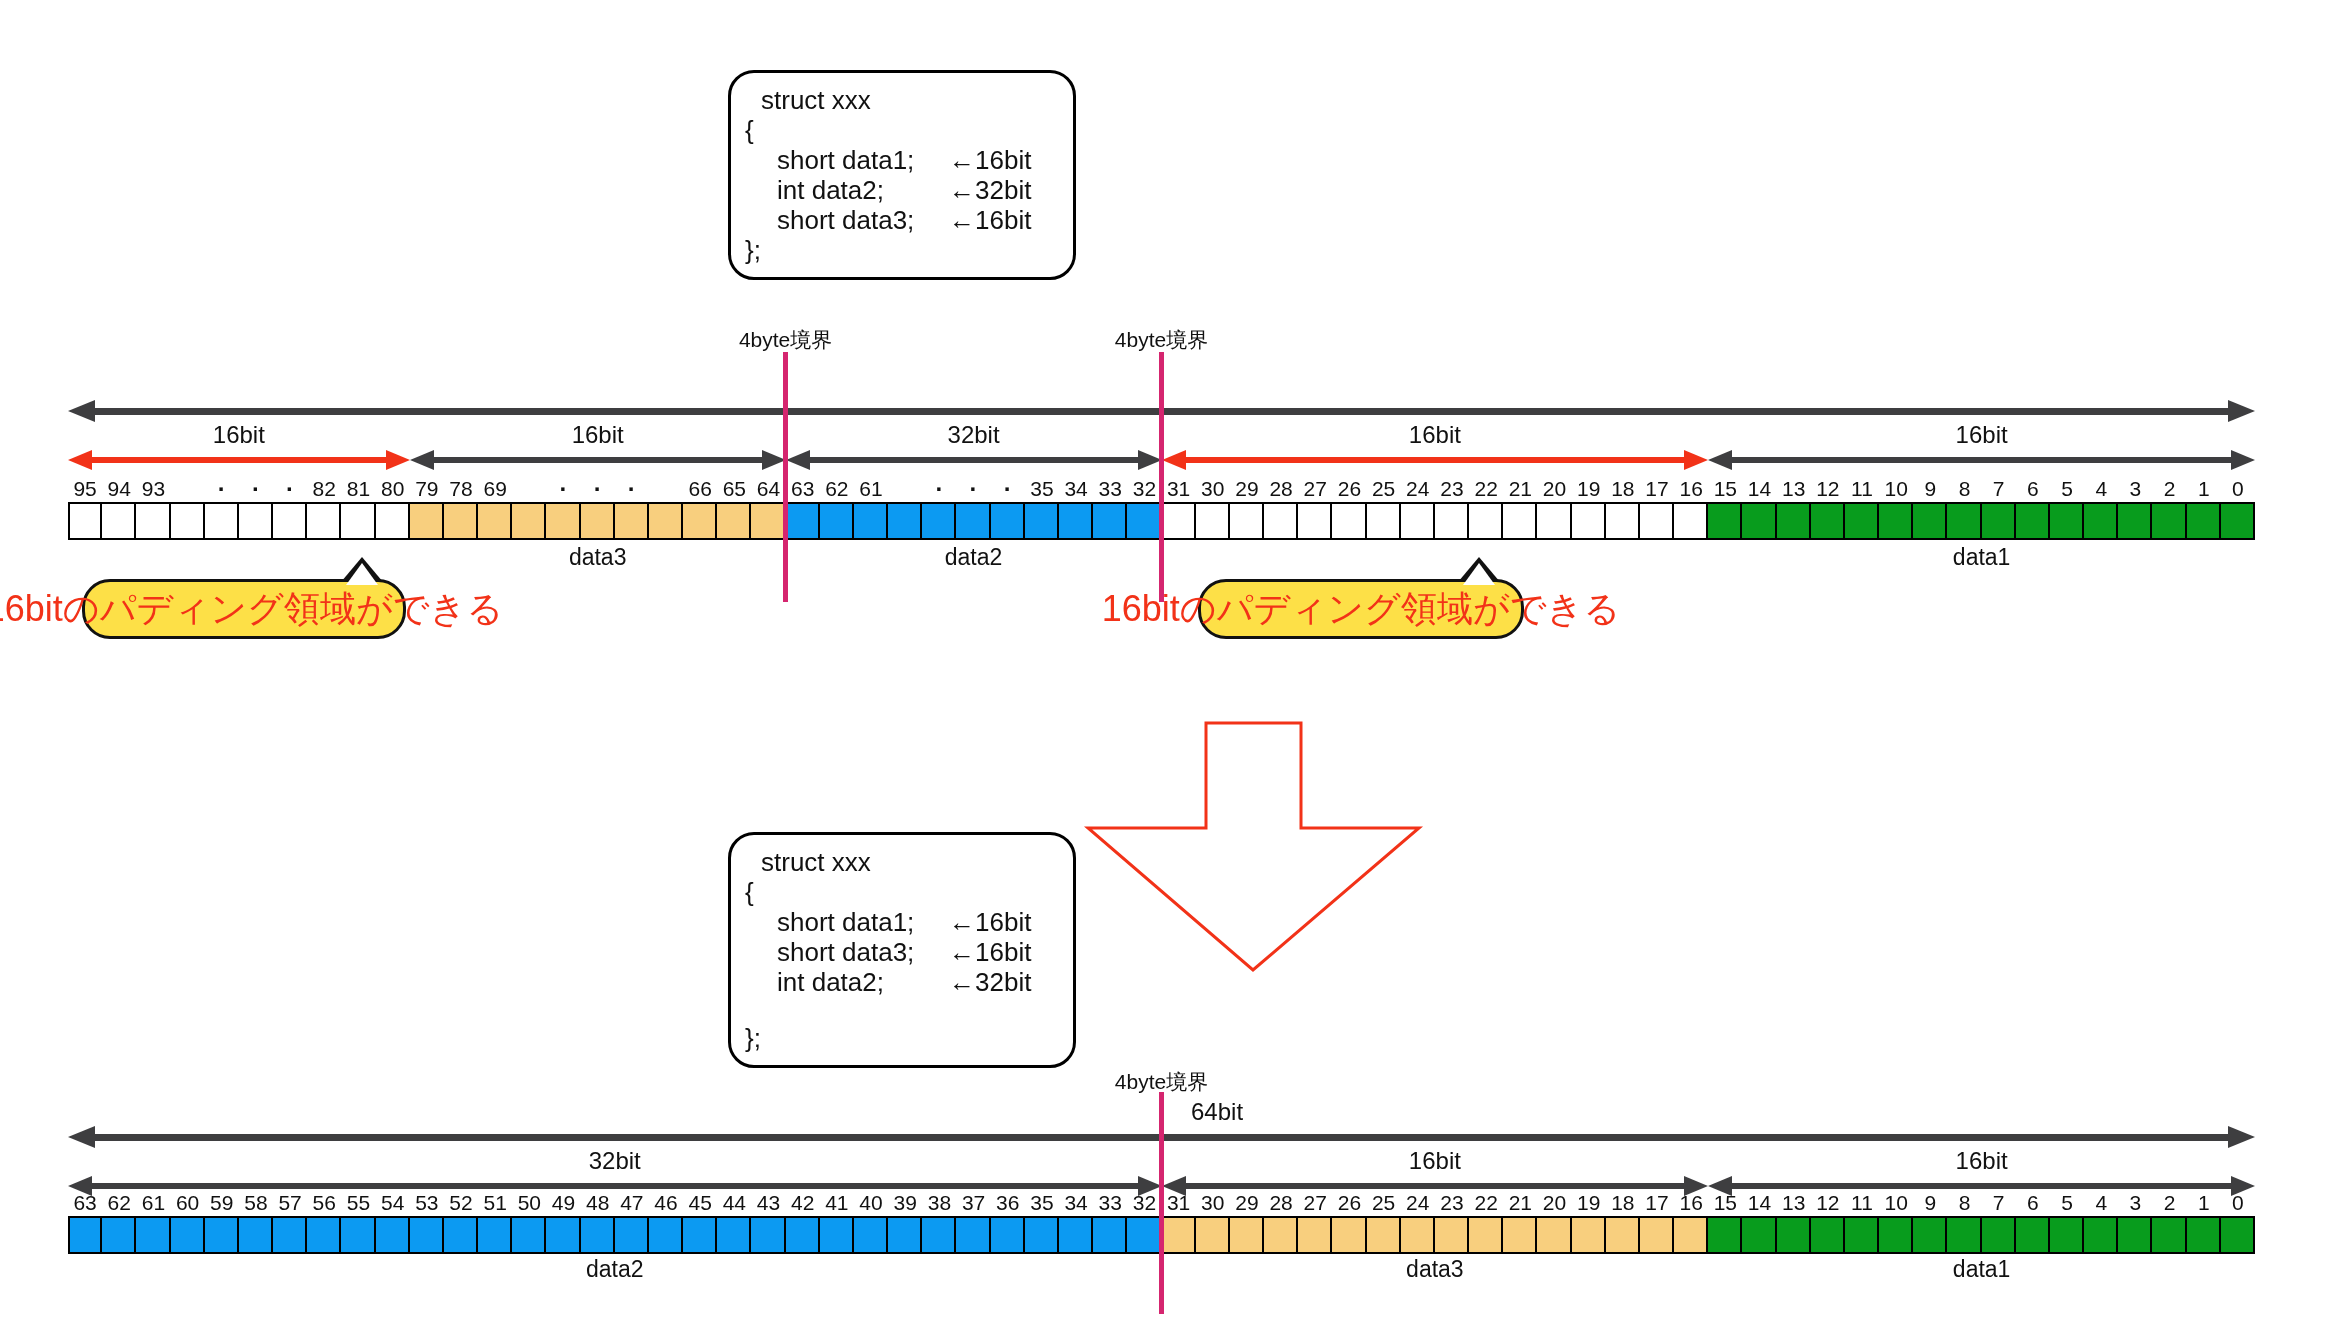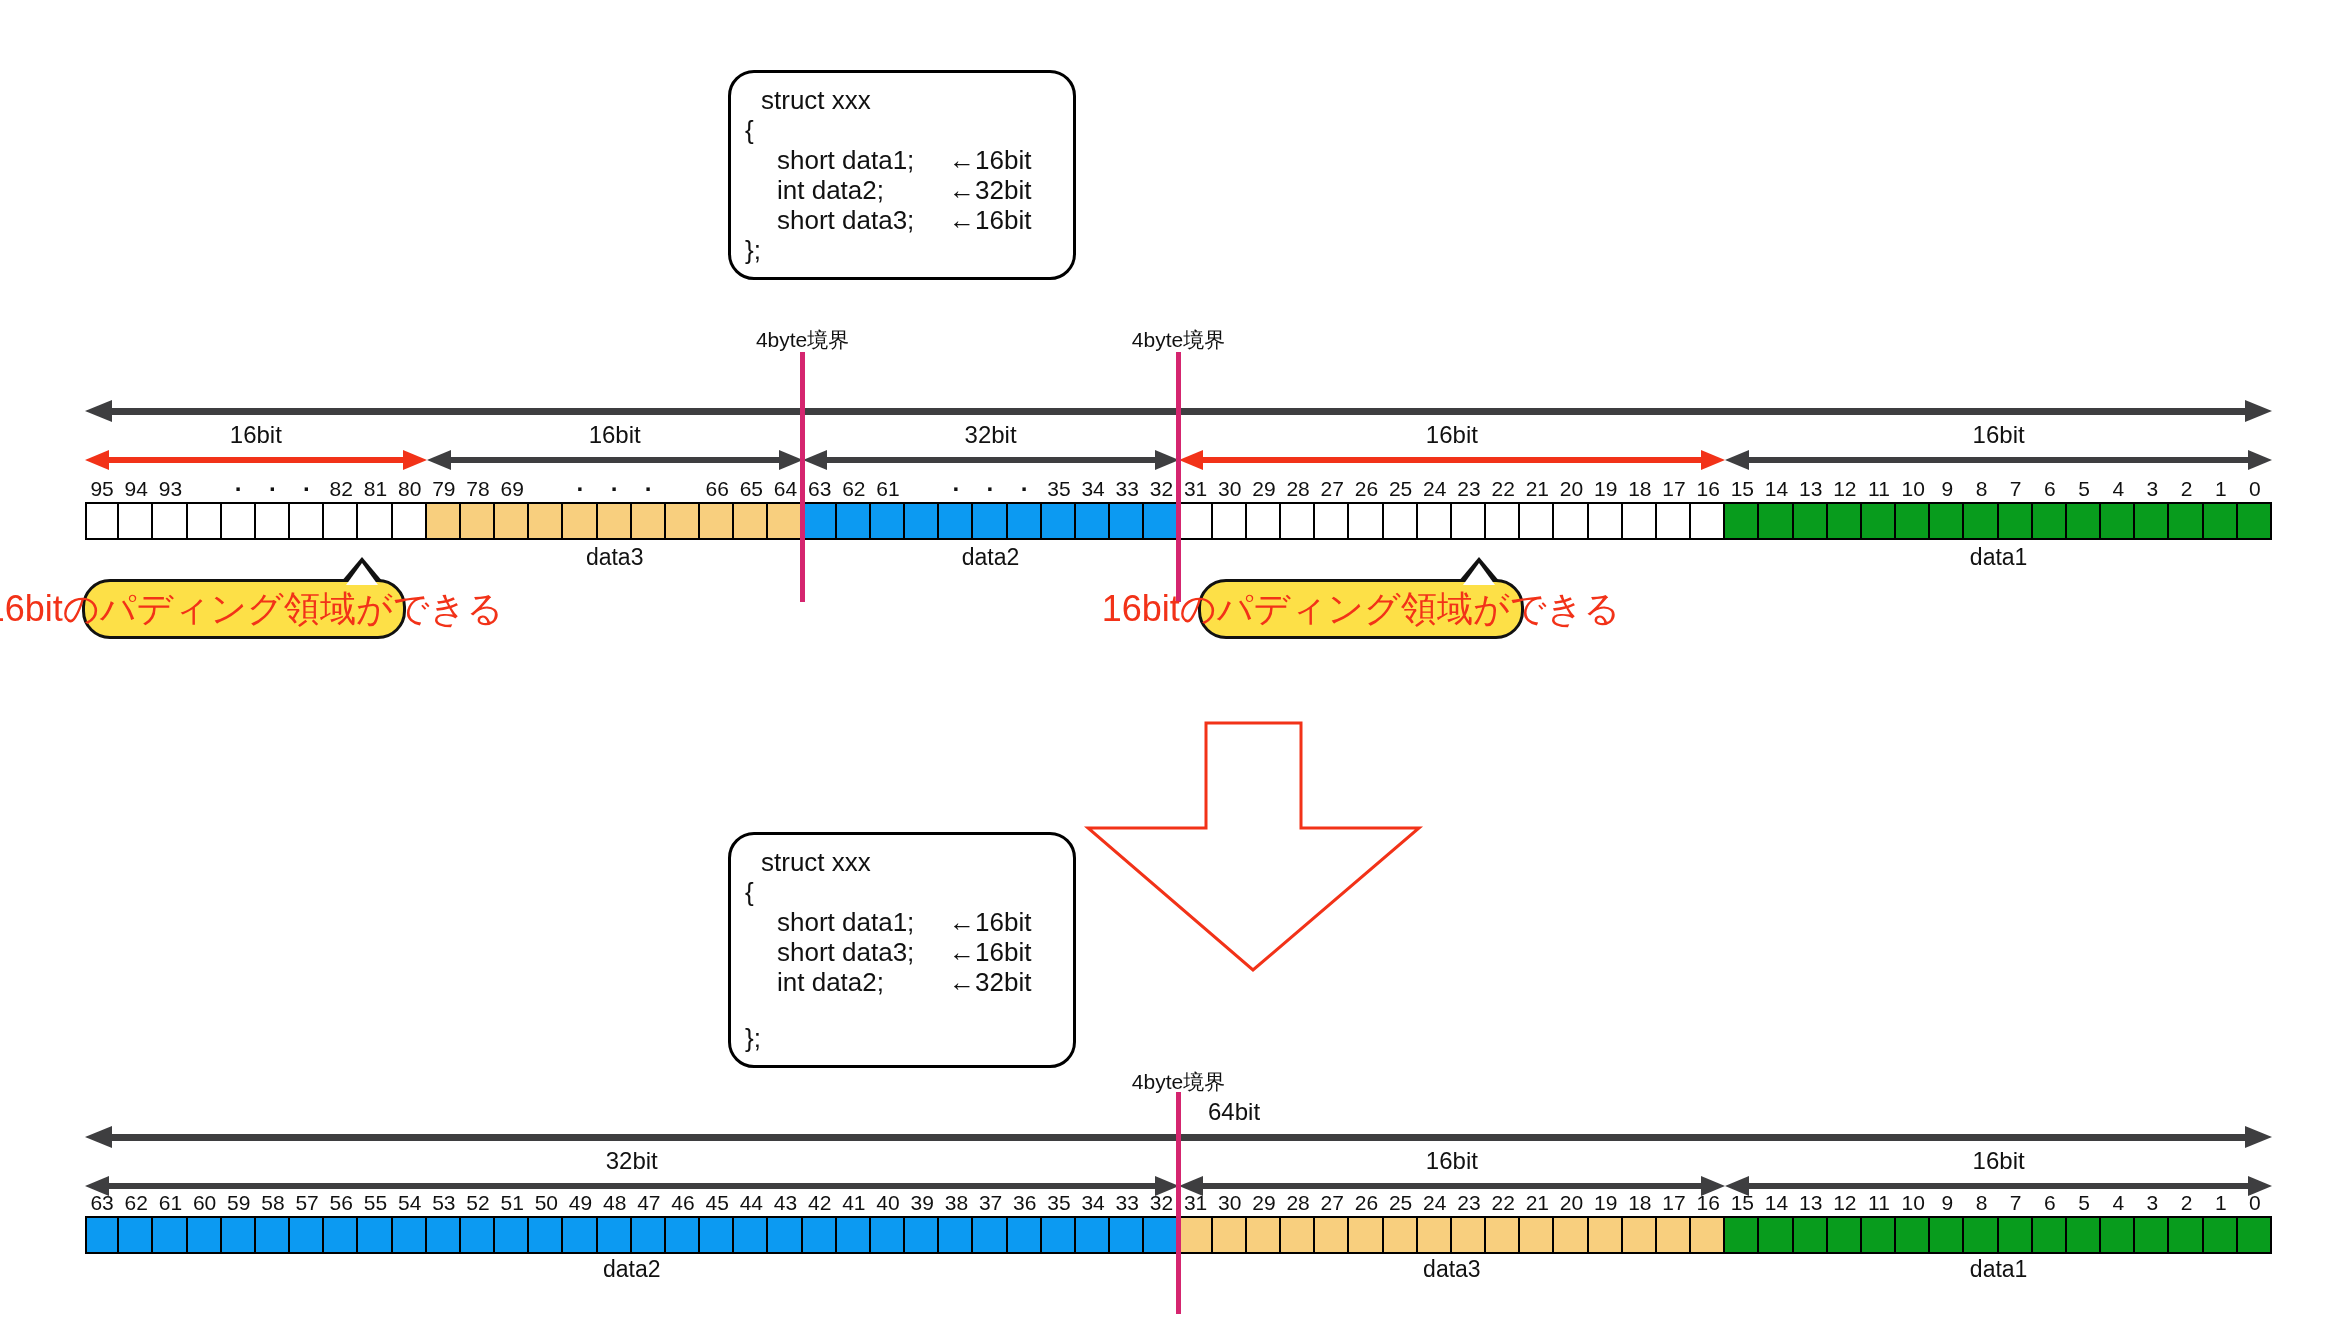--- a/index.html
+++ b/index.html
@@ -11,21 +11,21 @@
            background:#fff;font-size:26px;line-height:30px;padding:12px 10px 12px 14px;}
   .codebox .hline{padding-left:16px;}
   .codebox .brace{padding-left:0;}
   .codebox .member{display:flex;padding-left:32px;}
   .codebox .decl{width:172px;flex:none;}
   .codebox .gap{height:26px;}
   #codebox-top{left:728px;top:70px;}
   #codebox-bottom{left:728px;top:832px;}
 
   
-  .diagram{position:absolute;left:85px;width:2187px;}
+  .diagram{position:absolute;left:68px;width:2187px;}
   #diagram-top{top:326px;height:340px;}
   #diagram-bottom{top:1068px;height:260px;}
   .layer{position:absolute;left:0;width:100%;}
 
   #diagram-top  .boundaries-labels{top:0;height:24px;}
   #diagram-top  .total-arrow{top:74px;height:22px;}
   #diagram-top  .total-label{top:46px;height:26px;}
   #diagram-top  .arrow-row{top:96px;height:48px;}
   #diagram-top  .cells-row{top:152px;}
   #diagram-top  .data-labels{top:218px;height:26px;}

